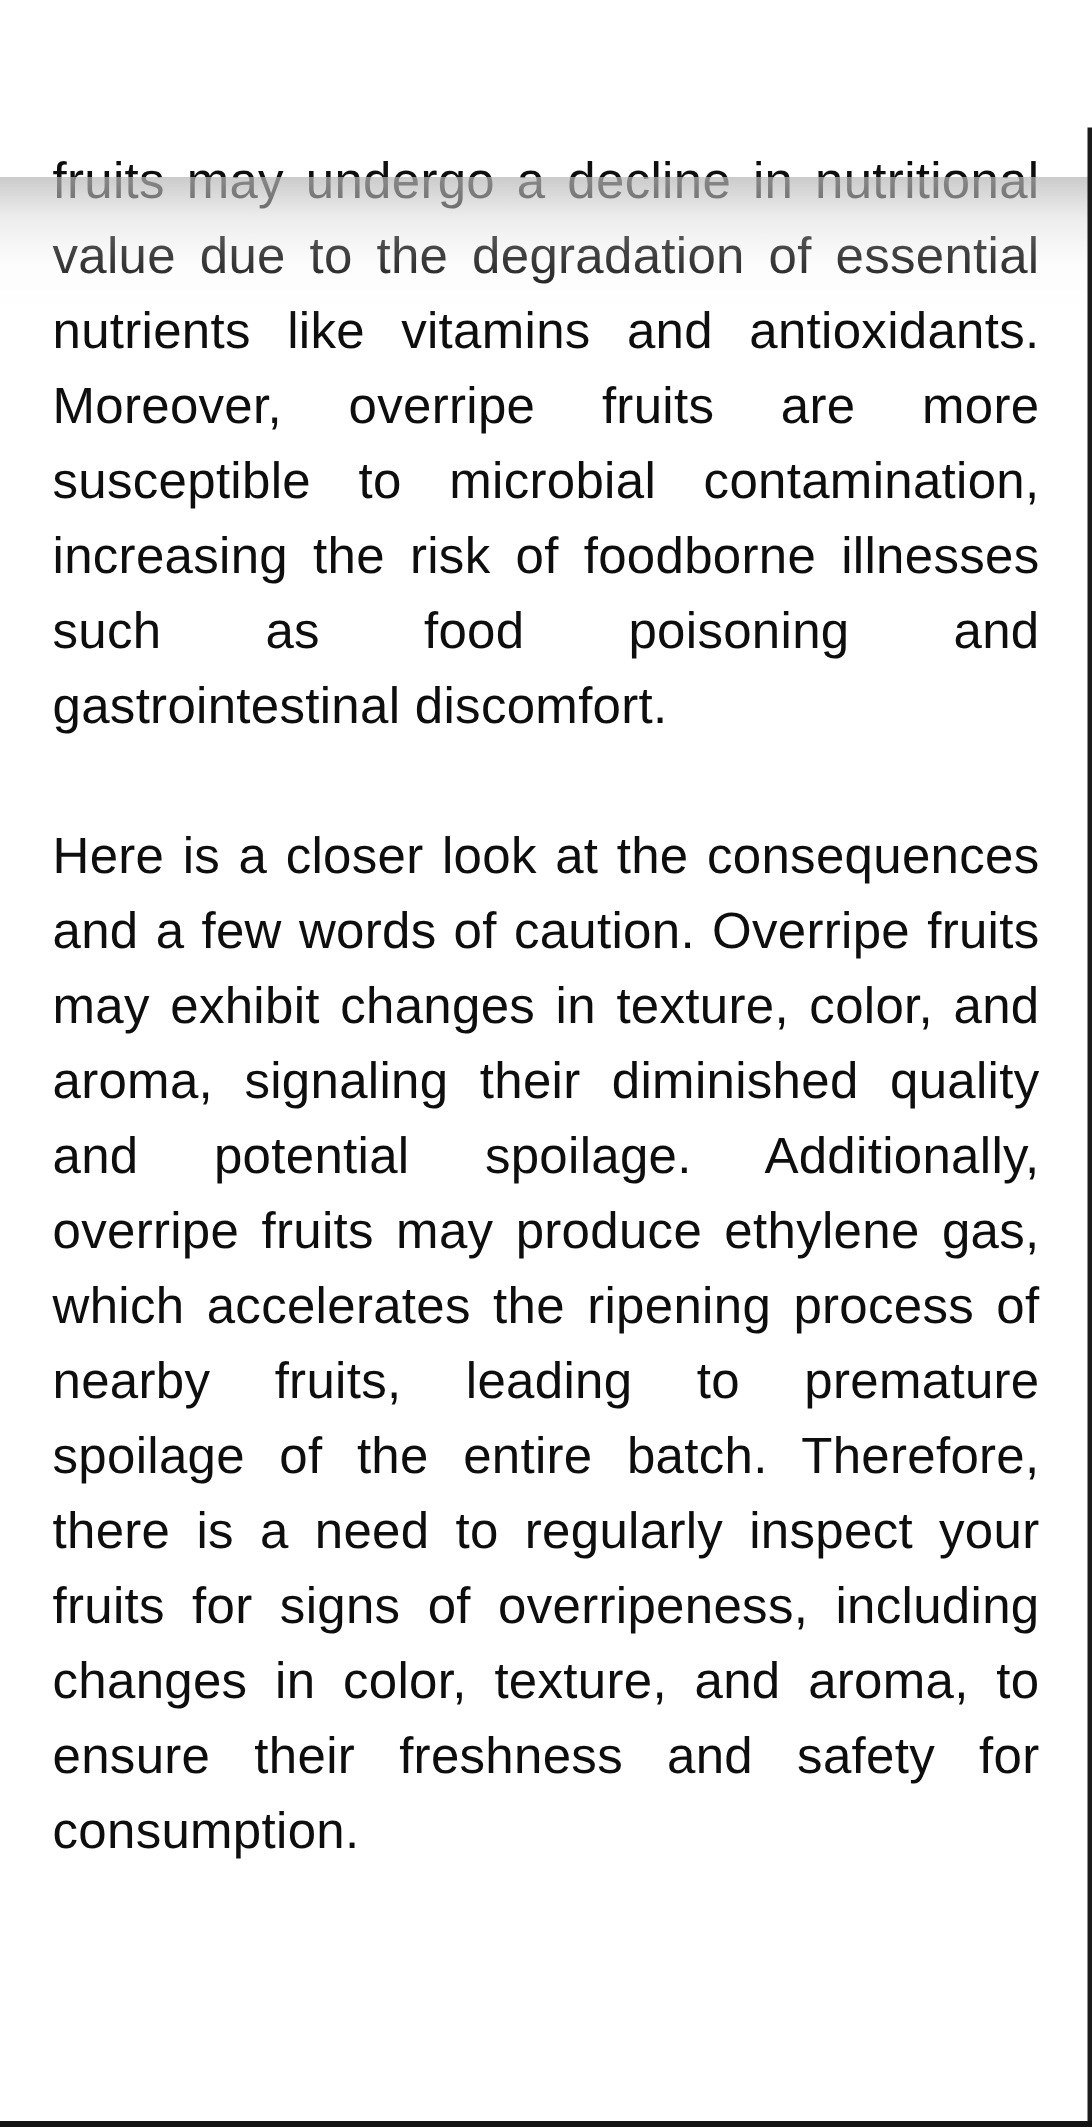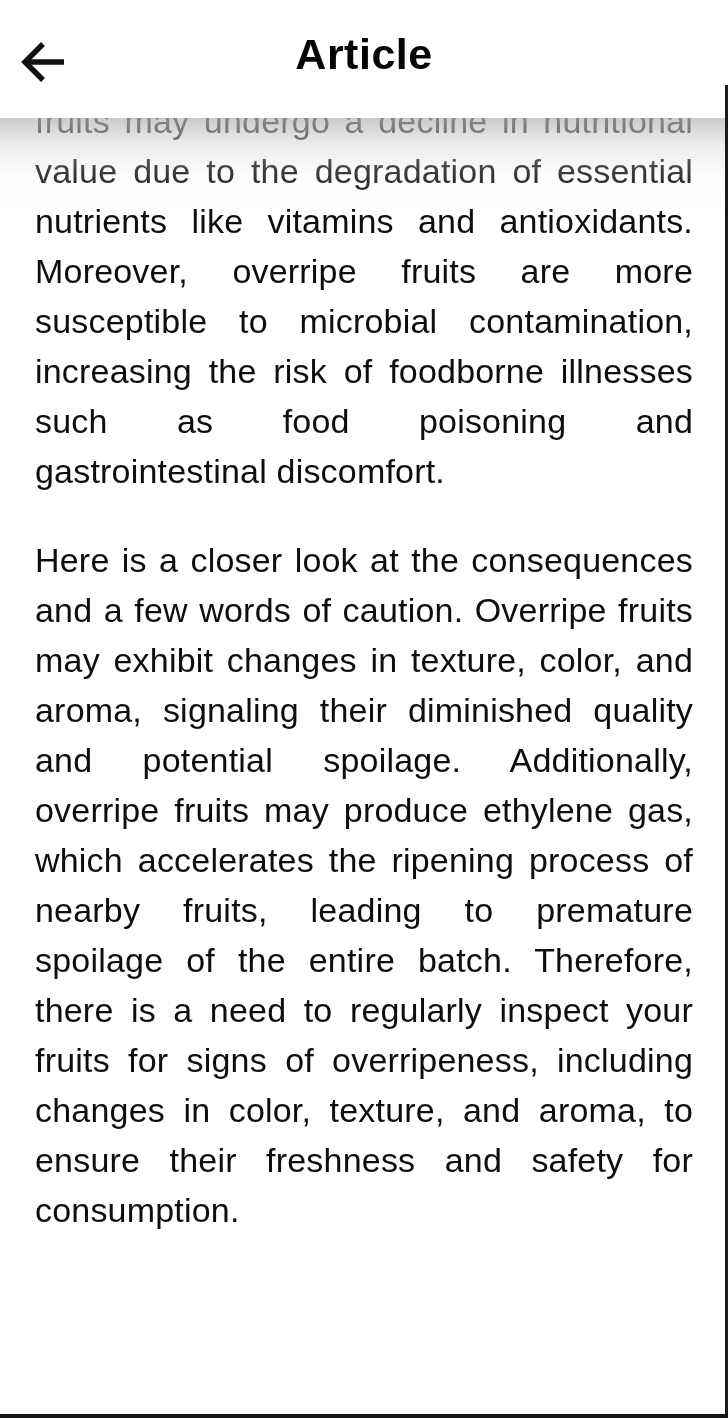--- a/index.html
+++ b/index.html
@@ -25,21 +25,21 @@
   }
   .content p {
     margin: 0;
     font-size: 34px;
     line-height: 50px;
     letter-spacing: 0.2px;
     color: #0e0e0e;
     text-align: justify;
   }
   .content p + p {
-    margin-top: 39px;
+    margin-top: 50px;
   }
   
   .top-fade {
     position: absolute;
     left: 0;
     top: 118px;
     width: 100%;
     height: 96px;
     z-index: 2;
     pointer-events: none;
@@ -106,28 +106,17 @@
 
 <div class="screen">
 
   <div class="content">
     <p>fruits may undergo a decline in nutritional value due to the degradation of essential nutrients like vitamins and antioxidants. Moreover, overripe fruits are more susceptible to microbial contamination, increasing the risk of foodborne illnesses such as food poisoning and gastrointestinal discomfort.</p>
     <p>Here is a closer look at the consequences and a few words of caution. Overripe fruits may exhibit changes in texture, color, and aroma, signaling their diminished quality and potential spoilage. Additionally, overripe fruits may produce ethylene gas, which accelerates the ripening process of nearby fruits, leading to premature spoilage of the entire batch. Therefore, there is a need to regularly inspect your fruits for signs of overripeness, including changes in color, texture, and aroma, to ensure their freshness and safety for consumption.</p>
   </div>
 
   <div class="top-fade"></div>
 
-  <header class="header">
-    <button class="back-button">
-      <span>
-        <svg width="48" height="48" viewBox="0 0 48 48" xmlns="http://www.w3.org/2000/svg">
-          <path d="M23 6 L5 24 L23 42" fill="none" stroke="#111111" stroke-width="5.5" stroke-linejoin="miter"></path>
-          <line x1="5" y1="24" x2="44" y2="24" stroke="#111111" stroke-width="5.5"></line>
-        </svg>
-      </span>
-    </button>
-    <h1 class="page-title">Article</h1>
-  </header>
 
   <div class="scrollbar-thumb"></div>
   <div class="bottom-edge"></div>
 
 </div>
 
 </body></html>

